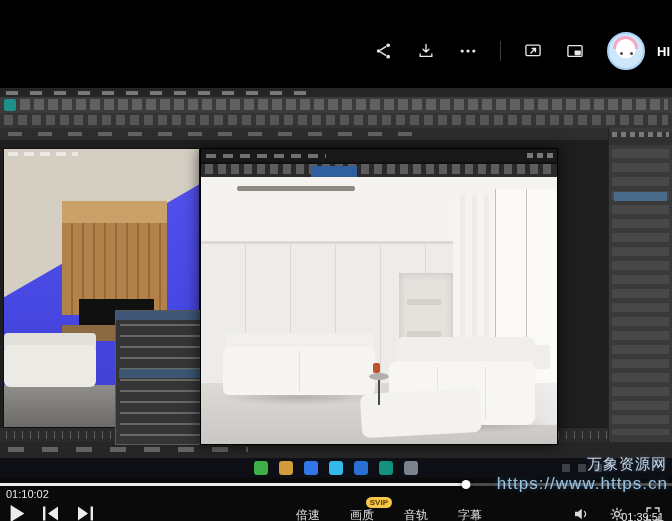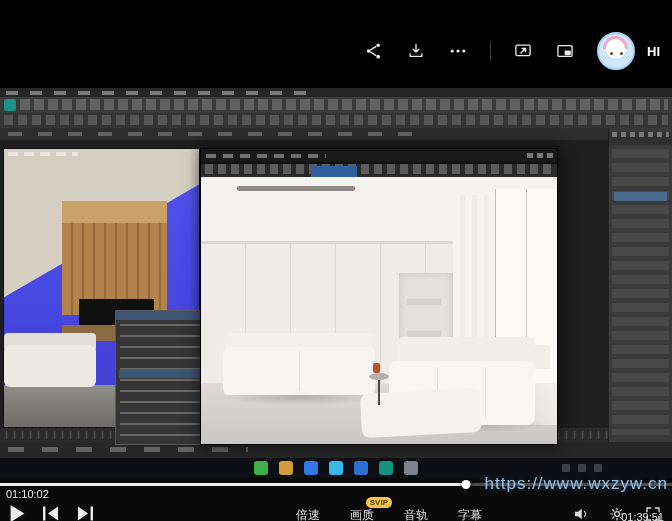--- a/index.html
+++ b/index.html
@@ -9,21 +9,21 @@
 
   
   .titlebar { position:absolute; top:0; left:0; width:672px; height:12px; background:#1d2945; }
   .sys-title { position:absolute; left:50%; transform:translateX(-50%); top:-1px; font-size:10px; color:#8d97ad; line-height:13px; white-space:nowrap; }
   .winctl { position:absolute; right:8px; top:0; display:flex; gap:14px; font-size:8px; color:#c9cfdb; line-height:11px; }
   .winctl span { cursor:default; }
 
   
   .header { position:absolute; top:12px; left:0; width:672px; height:76px; background:#000; }
   .file-title { position:absolute; left:14px; top:28px; font-size:15px; color:#ededed; white-space:nowrap; }
-  .actions { position:absolute; right:12px; top:16px; height:46px; display:flex; align-items:center; gap:22px; }
+  .actions { position:absolute; right:2px; top:16px; height:46px; display:flex; align-items:center; gap:22px; }
   .actions svg { display:block; }
   .divider { width:1px; height:20px; background:#3c3c3c; }
   .avatar { position:relative; width:38px; height:38px; border-radius:50%; border:2px solid #a8d0f7;
             background:radial-gradient(circle at 50% 42%, #ffffff 0 38%, #cfe7fb 40% 100%); flex:0 0 auto; }
   .av-band { position:absolute; left:4px; top:2px; width:25px; height:13px; border:3px solid #f2a7c3; border-bottom:none; border-radius:13px 13px 0 0; }
   .av-eye { position:absolute; width:3px; height:3px; border-radius:50%; background:#55463f; top:18px; }
   .av-eye.l { left:11px; } .av-eye.r { left:21px; }
   .hi { font-size:13px; font-weight:bold; color:#fff; margin-left:-10px; }
 
   
@@ -302,20 +302,21 @@
           <span class="tb-icon" style="background: rgb(21, 145, 127);"></span>
           <span class="tb-icon" style="background: rgb(124, 130, 140);"></span>
         </div>
       <div class="dtb-tray">
           <i></i>
           <i></i>
           <i></i>
         </div>
     </div>
 
+    <div class="wm1">万象资源网</div>
   </div>
 
   <div class="controlbar">
     <div class="progress-track">
       <div class="progress-played" style="width: 69.3%;"></div>
     </div>
     <div class="progress-knob" style="left: 69.3%;"></div>
     <span class="time l">01:10:02</span>
     <span class="time r">01:39:51</span>
 
@@ -356,14 +357,14 @@
           <circle cx="12" cy="12" r="3.2"></circle>
           <path d="M12 4v2.5M12 17.5V20M4 12h2.5M17.5 12H20M6.3 6.3l1.8 1.8M15.9 15.9l1.8 1.8M17.7 6.3l-1.8 1.8M8.1 15.9l-1.8 1.8"></path>
         </svg>
         <svg width="18" height="18" viewBox="0 0 24 24" fill="none" stroke="#dcdcdc" stroke-width="1.8" stroke-linecap="round">
           <path d="M4 9V4h5M15 4h5v5M20 15v5h-5M9 20H4v-5"></path>
         </svg>
       </div>
     </div>
   </div>
 
-  <div class="url-wm">https://www.wxzyw.cn</div>
+  <div class="url-wm">https://www.https.cn</div>
 </div>
 
 </body></html>

